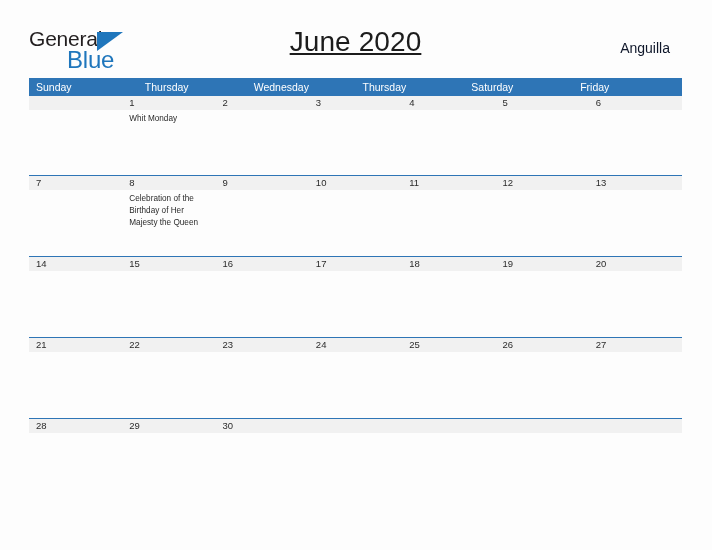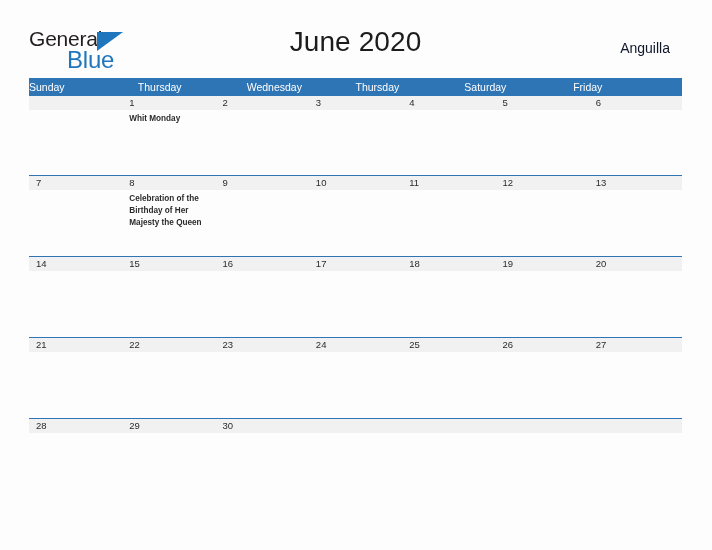--- a/index.html
+++ b/index.html
@@ -60,20 +60,21 @@
   .cal-title {
     position: absolute;
     left: 0;
     right: 0;
     top: 2px;
     text-align: center;
     font-size: 28px;
     color: #1c1c1c;
     font-weight: normal;
     letter-spacing: 0.1px;
+    text-decoration: underline;
   }
 
   .cal-region {
     position: absolute;
     right: 12px;
     top: 16px;
     font-size: 14px;
     color: #0f172a;
   }
 
@@ -88,20 +89,21 @@
   .weekday-row {
     display: flex;
     background: #2e75b6;
     height: 18px;
   }
   .weekday-cell {
     flex: 1 1 0;
     color: #ffffff;
     font-size: 10.5px;
     line-height: 18px;
+    padding-left: 7px;
     box-sizing: border-box;
     white-space: nowrap;
   }
 
   .week-row {
     height: 81px;
     position: relative;
   }
   .week-row.first {
     height: 79px;
@@ -128,21 +130,20 @@
   }
 
   .event-band {
     display: flex;
     height: 66px;
   }
   .event-cell {
     flex: 1 1 0;
     padding: 3px 8px 10px 7px;
     box-sizing: border-box;
-    font-weight: bold;
   }
   .event-text {
     font-size: 8.2px;
     line-height: 12.2px;
     color: #2b2b2b;
     word-wrap: break-word;
   }
 </style>
 </head>
 <body>

